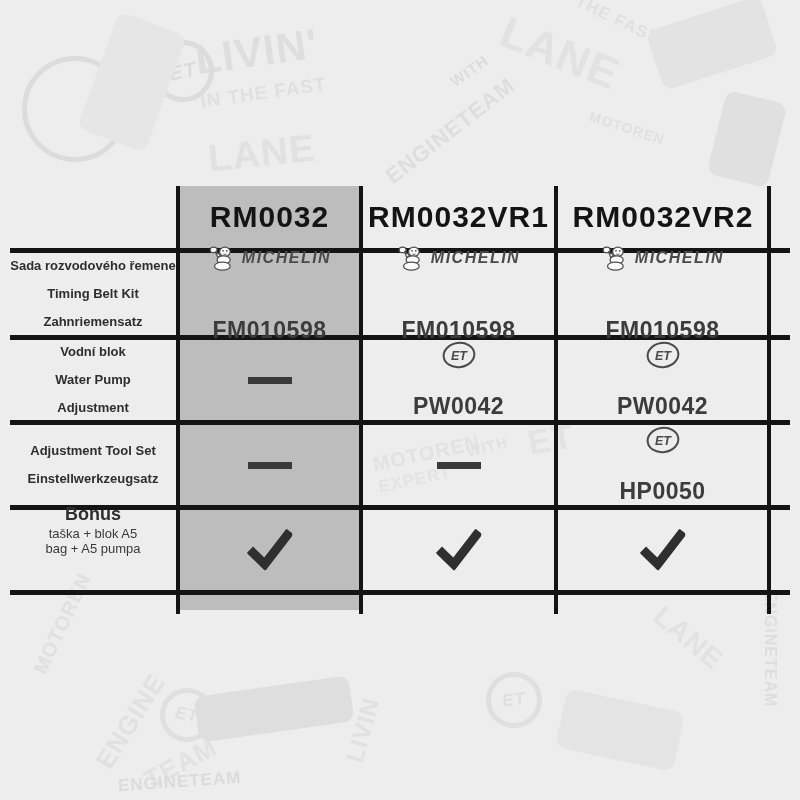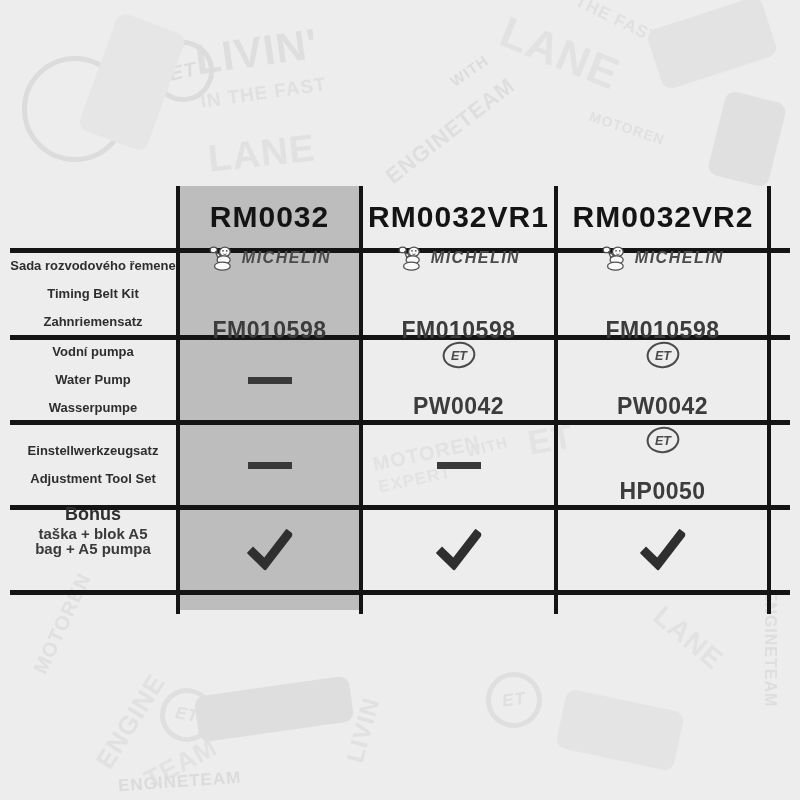--- a/index.html
+++ b/index.html
@@ -19,21 +19,21 @@
   .hline{position:absolute;left:10px;width:780px;height:5px;background:#141414;}
   .vline{position:absolute;top:186px;height:428px;width:4px;background:#141414;}
   #col-highlight{position:absolute;left:180px;top:186px;width:179px;height:424px;
       background:rgba(110,110,110,0.38);}
   
   .hdr{position:absolute;top:186px;height:62px;display:flex;align-items:center;justify-content:center;
       font-size:30px;font-weight:700;letter-spacing:1px;color:#141414;}
   .label-cell{position:absolute;left:10px;width:166px;display:flex;flex-direction:column;
       align-items:center;justify-content:center;text-align:center;color:#2e2e2e;}
   .label-cell span{font-size:13px;font-weight:700;line-height:28px;}
-  .label-cell.bonus span.sub{font-size:15px;font-weight:700;line-height:15px;color:#3a3a3a;}
+  .label-cell.bonus span.sub{font-size:13px;font-weight:400;line-height:15px;color:#3a3a3a;}
   .label-cell.bonus span.main{font-size:18px;font-weight:700;line-height:24px;}
   .cell{position:absolute;display:flex;flex-direction:column;align-items:center;justify-content:center;gap:20px;}
   .part-code{font-size:23px;font-weight:700;letter-spacing:0.5px;color:#3c3c3c;margin-top:3px;}
   .mich-row{display:flex;align-items:center;gap:4px;}
   .mich-text{font-size:16px;font-weight:700;font-style:italic;letter-spacing:1.5px;color:#4b4b4b;}
   .mich-underline{width:132px;height:2px;background:rgba(255,255,255,0.85);margin-top:2px;}
   .dash{width:44px;height:7px;background:#3a3a3a;}
   svg.check{transform:rotate(-3deg);}
   #svg-defs{position:absolute;width:0;height:0;overflow:hidden;}
 </style>
@@ -112,27 +112,27 @@
   <div class="hdr" style="left:180px;width:179px">RM0032</div>
   <div class="hdr" style="left:363px;width:191px">RM0032VR1</div>
   <div class="hdr" style="left:558px;width:210px">RM0032VR2</div>
 
   <div class="label-cell" style="top:253px;height:82px">
     <span>Sada rozvodového řemene</span>
     <span>Timing Belt Kit</span>
     <span>Zahnriemensatz</span>
   </div>
   <div class="label-cell" style="top:340px;height:80px">
-    <span>Vodní pumpa</span>
+    <span>Vodní blok</span>
     <span>Water Pump</span>
-    <span>Wasserpumpe</span>
+    <span>Adjustment</span>
   </div>
   <div class="label-cell" style="top:425px;height:80px">
+    <span>Adjustment Tool Set</span>
     <span>Einstellwerkzeugsatz</span>
-    <span>Adjustment Tool Set</span>
   </div>
   <div class="label-cell bonus" style="top:489px;height:80px">
     <span class="main">Bonus</span>
     <span class="sub">taška + blok A5</span>
     <span class="sub">bag + A5 pumpa</span>
   </div>
 
   <div class="cell" style="left:180px;top:253px;width:179px;height:82px">
     <div class="mich-row">
       <svg width="30" height="28">

